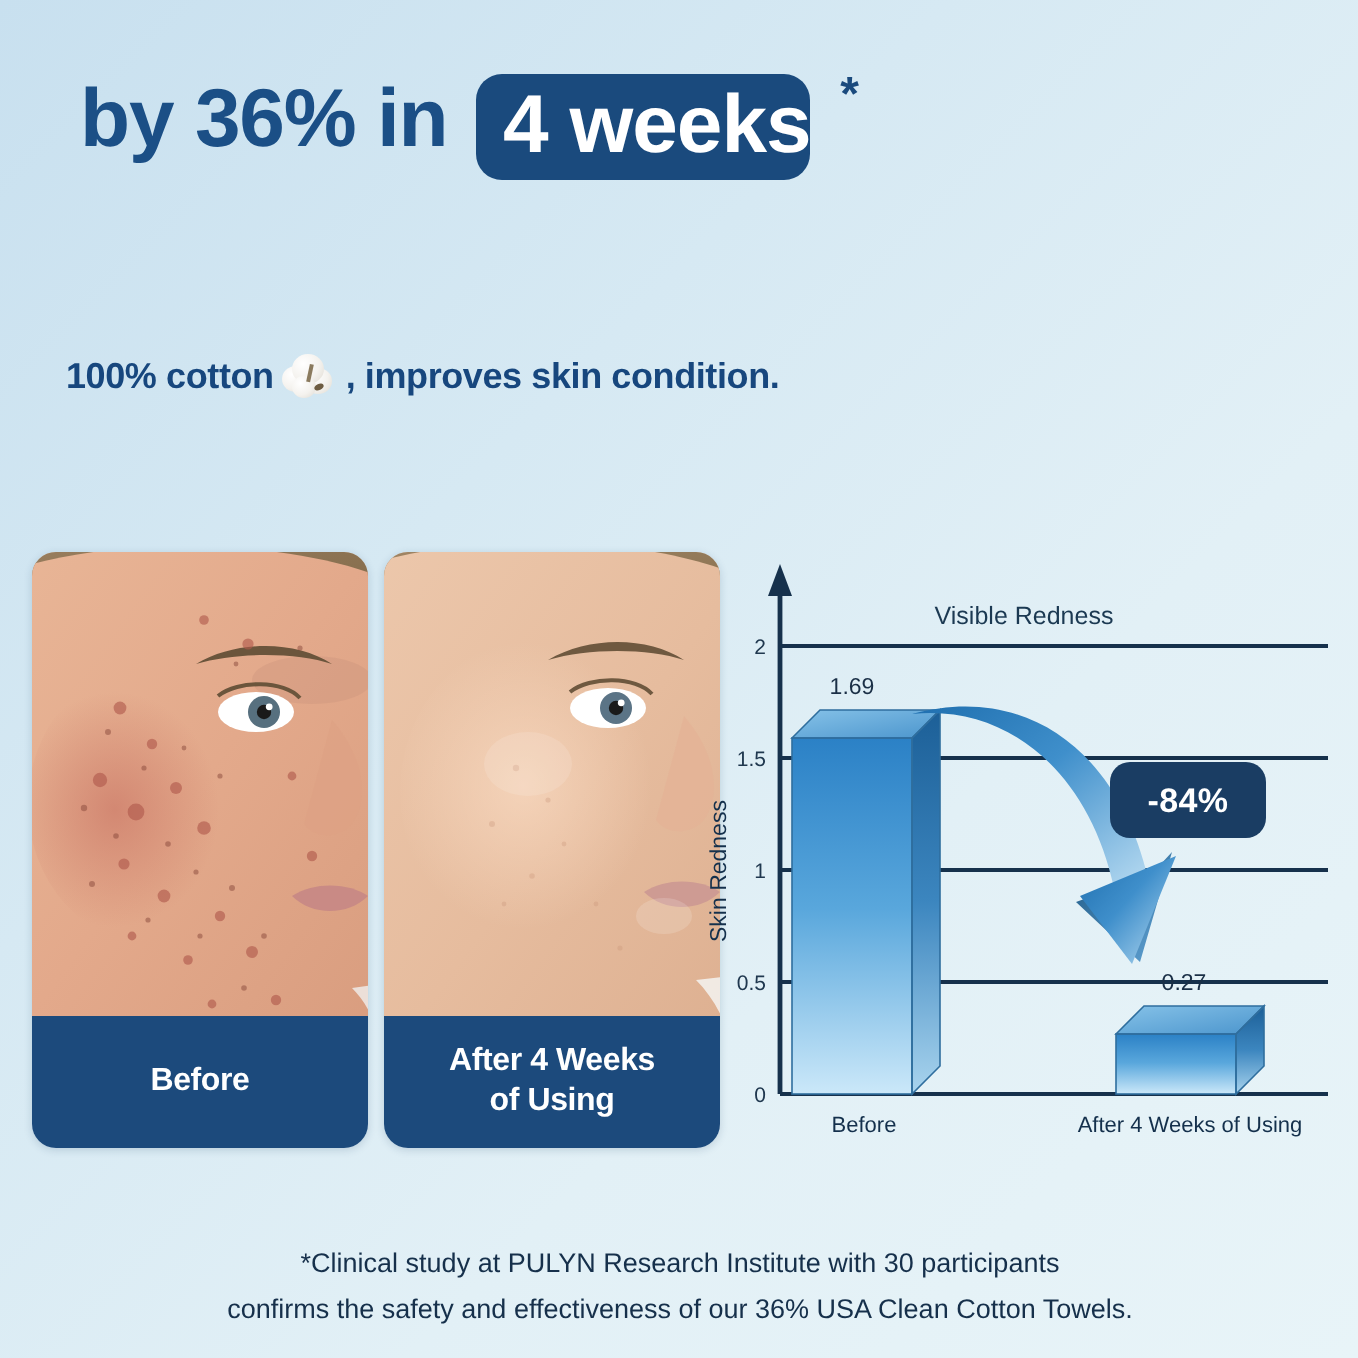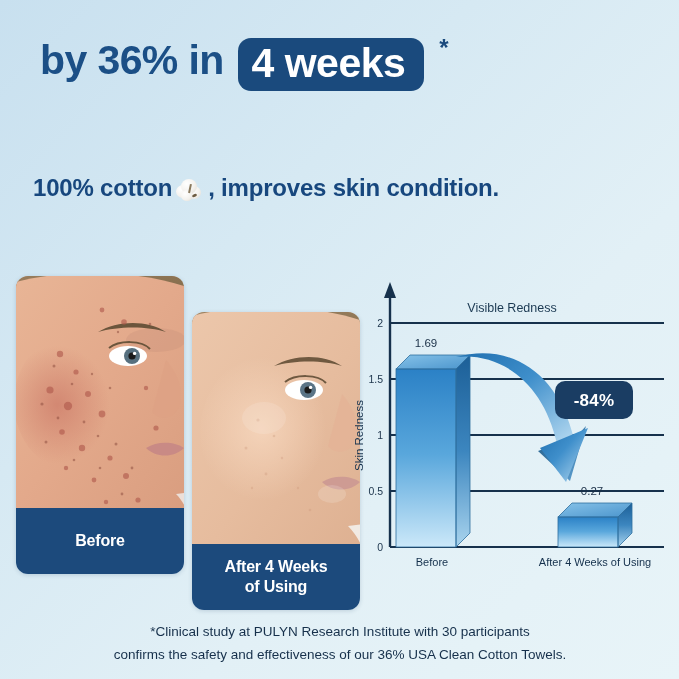--- a/index.html
+++ b/index.html
@@ -33,21 +33,21 @@
   }
   .headline .line2 {
     display: block;
     white-space: nowrap;
   }
   .pill {
     display: inline-block;
     background: #1a4a7d;
     color: #ffffff;
     border-radius: 13px;
-    padding: 2px 19px 5px 14px;
+    padding: 2px 0 5px 14px;
     margin-left: 3px;
     font-weight: 800;
     letter-spacing: -0.5px;
     vertical-align: -3px;
     line-height: 46px;
   }
   .asterisk {
     color: #1a4a7d;
     font-size: 24px;
     font-weight: 700;
@@ -55,21 +55,21 @@
     margin-left: 4px;
   }
 
   
   .subcopy {
     position: absolute;
     left: 33px;
     top: 172px;
     width: 620px;
     color: #17477e;
-    font-size: 24px;
+    font-size: 18px;
     font-weight: 700;
     line-height: 32px;
     letter-spacing: -0.2px;
   }
   .subline { display: block; white-space: nowrap; }
   .cotton-icon {
     display: inline-block;
     position: relative;
     width: 34px;
     height: 24px;
@@ -102,21 +102,21 @@
   }
 
   
   .photo-card {
     position: absolute;
     border-radius: 12px;
     overflow: hidden;
     box-shadow: 0 1px 4px rgba(20,60,100,0.18);
   }
   #card-before { left: 16px; top: 276px; width: 168px; height: 298px; }
-  #card-after  { left: 192px; top: 276px; width: 168px; height: 298px; margin-top: 36px; }
+  #card-after  { left: 192px; top: 276px; width: 168px; height: 298px; }
 
   .photo {
     position: absolute;
     left: 0; top: 0; right: 0;
     height: 232px;
     overflow: hidden;
   }
   .skin {
     position: absolute;
     left: -10px; top: -14px;

